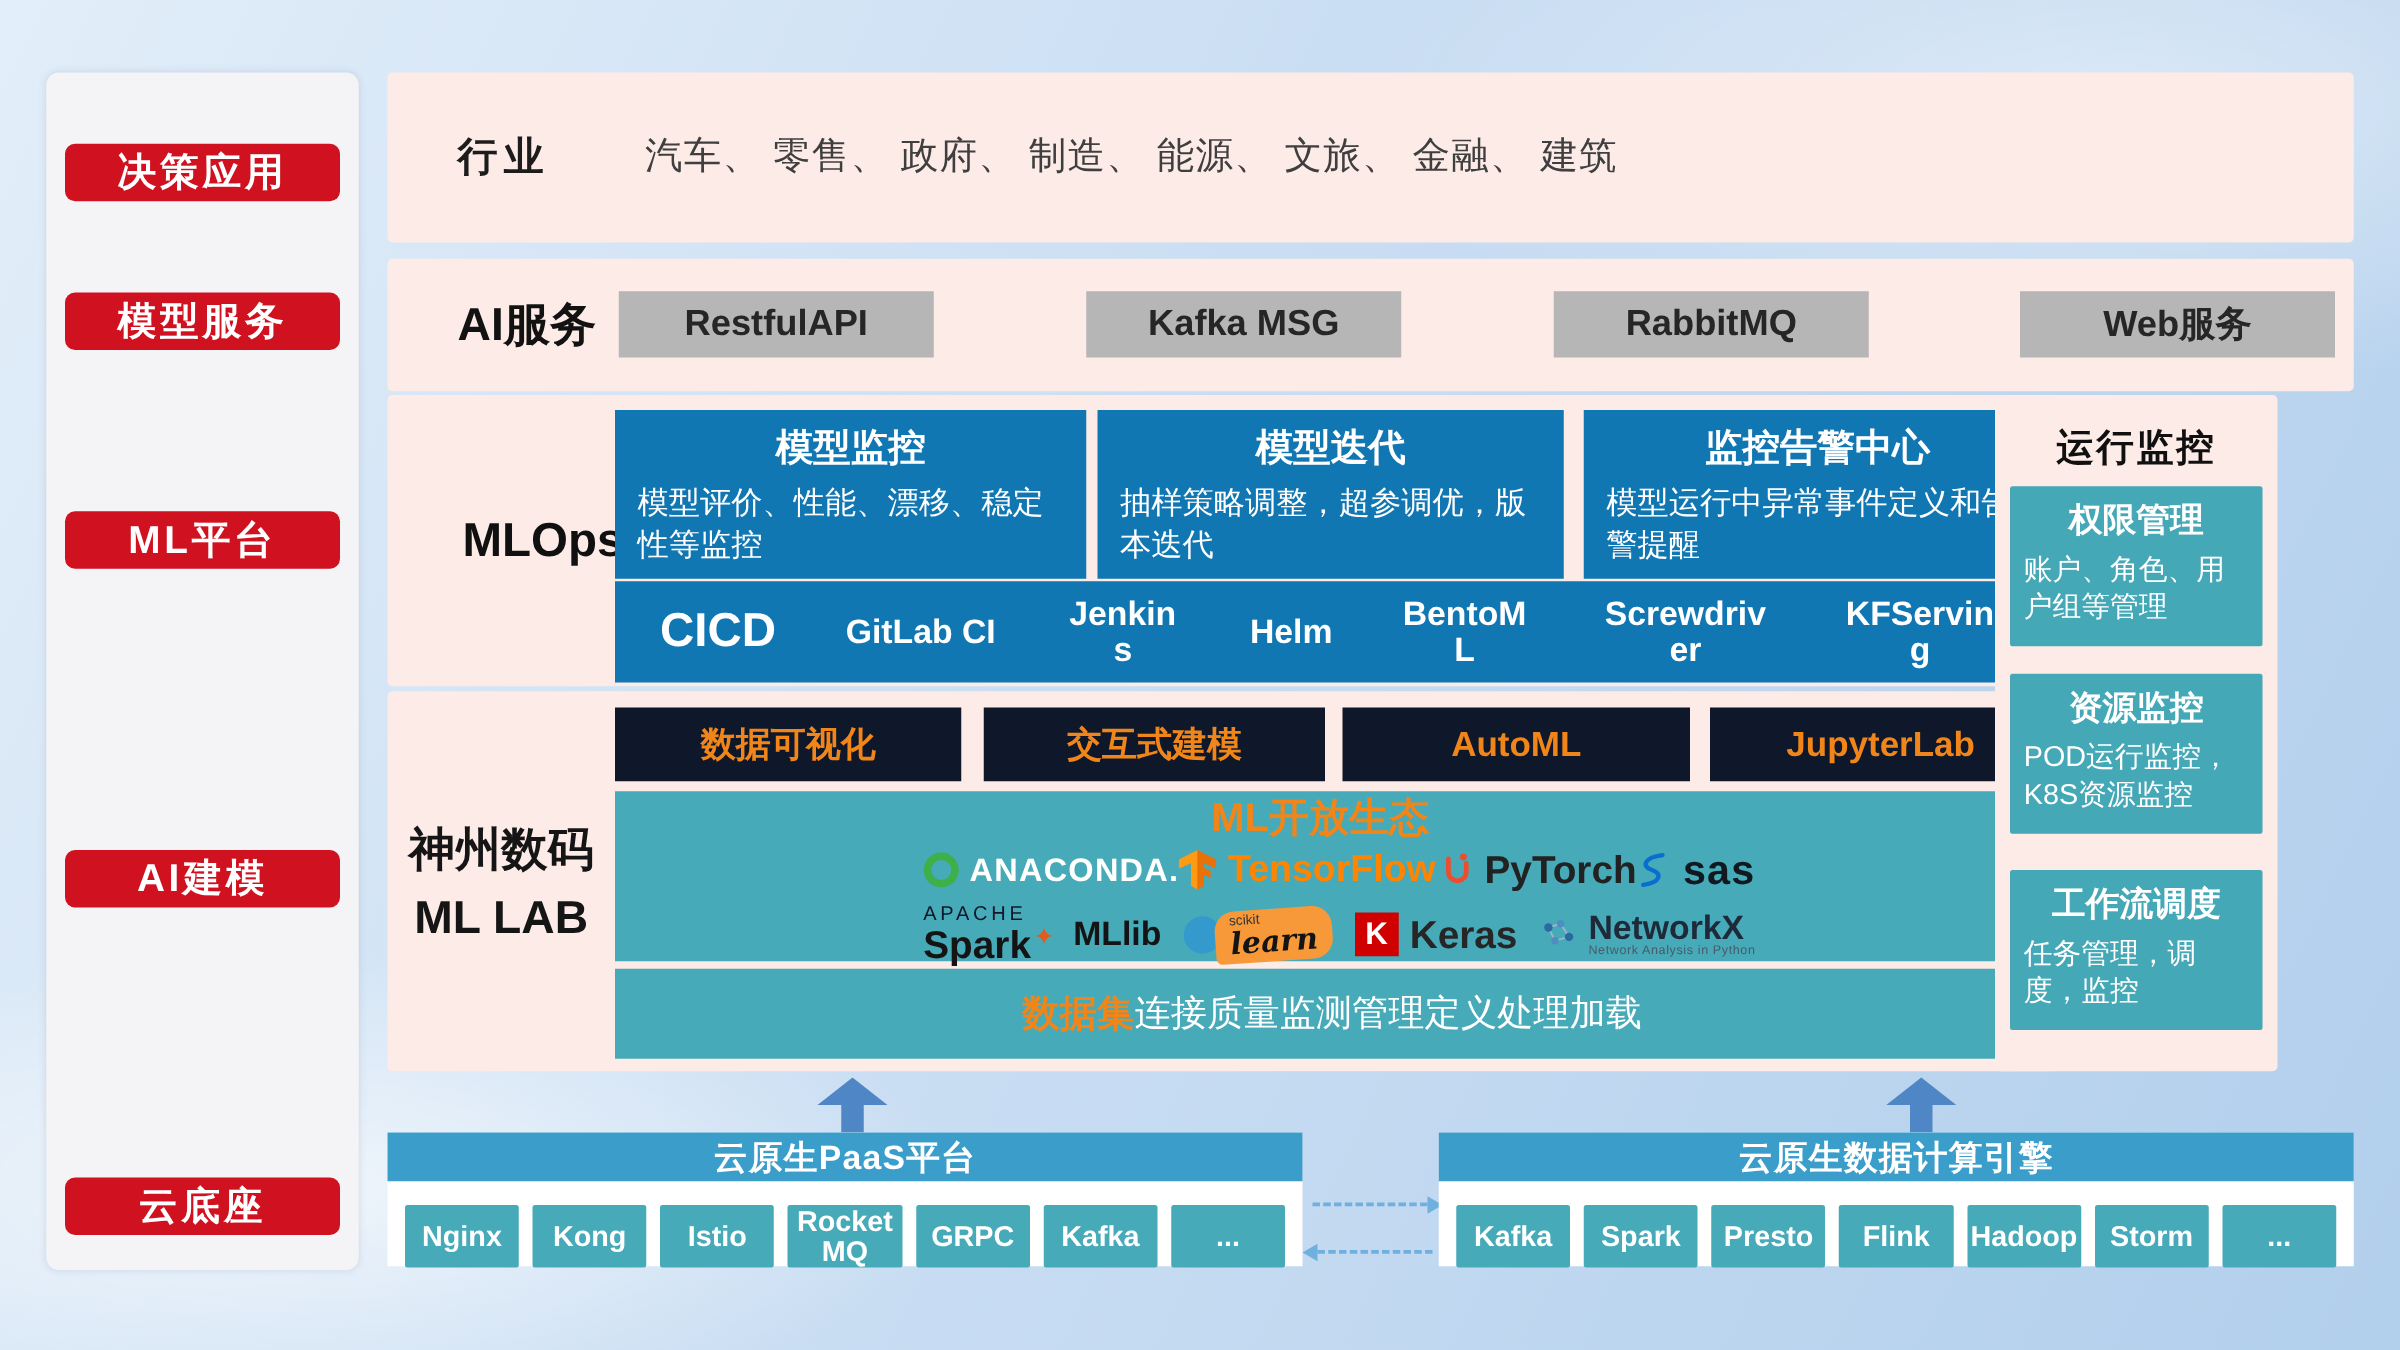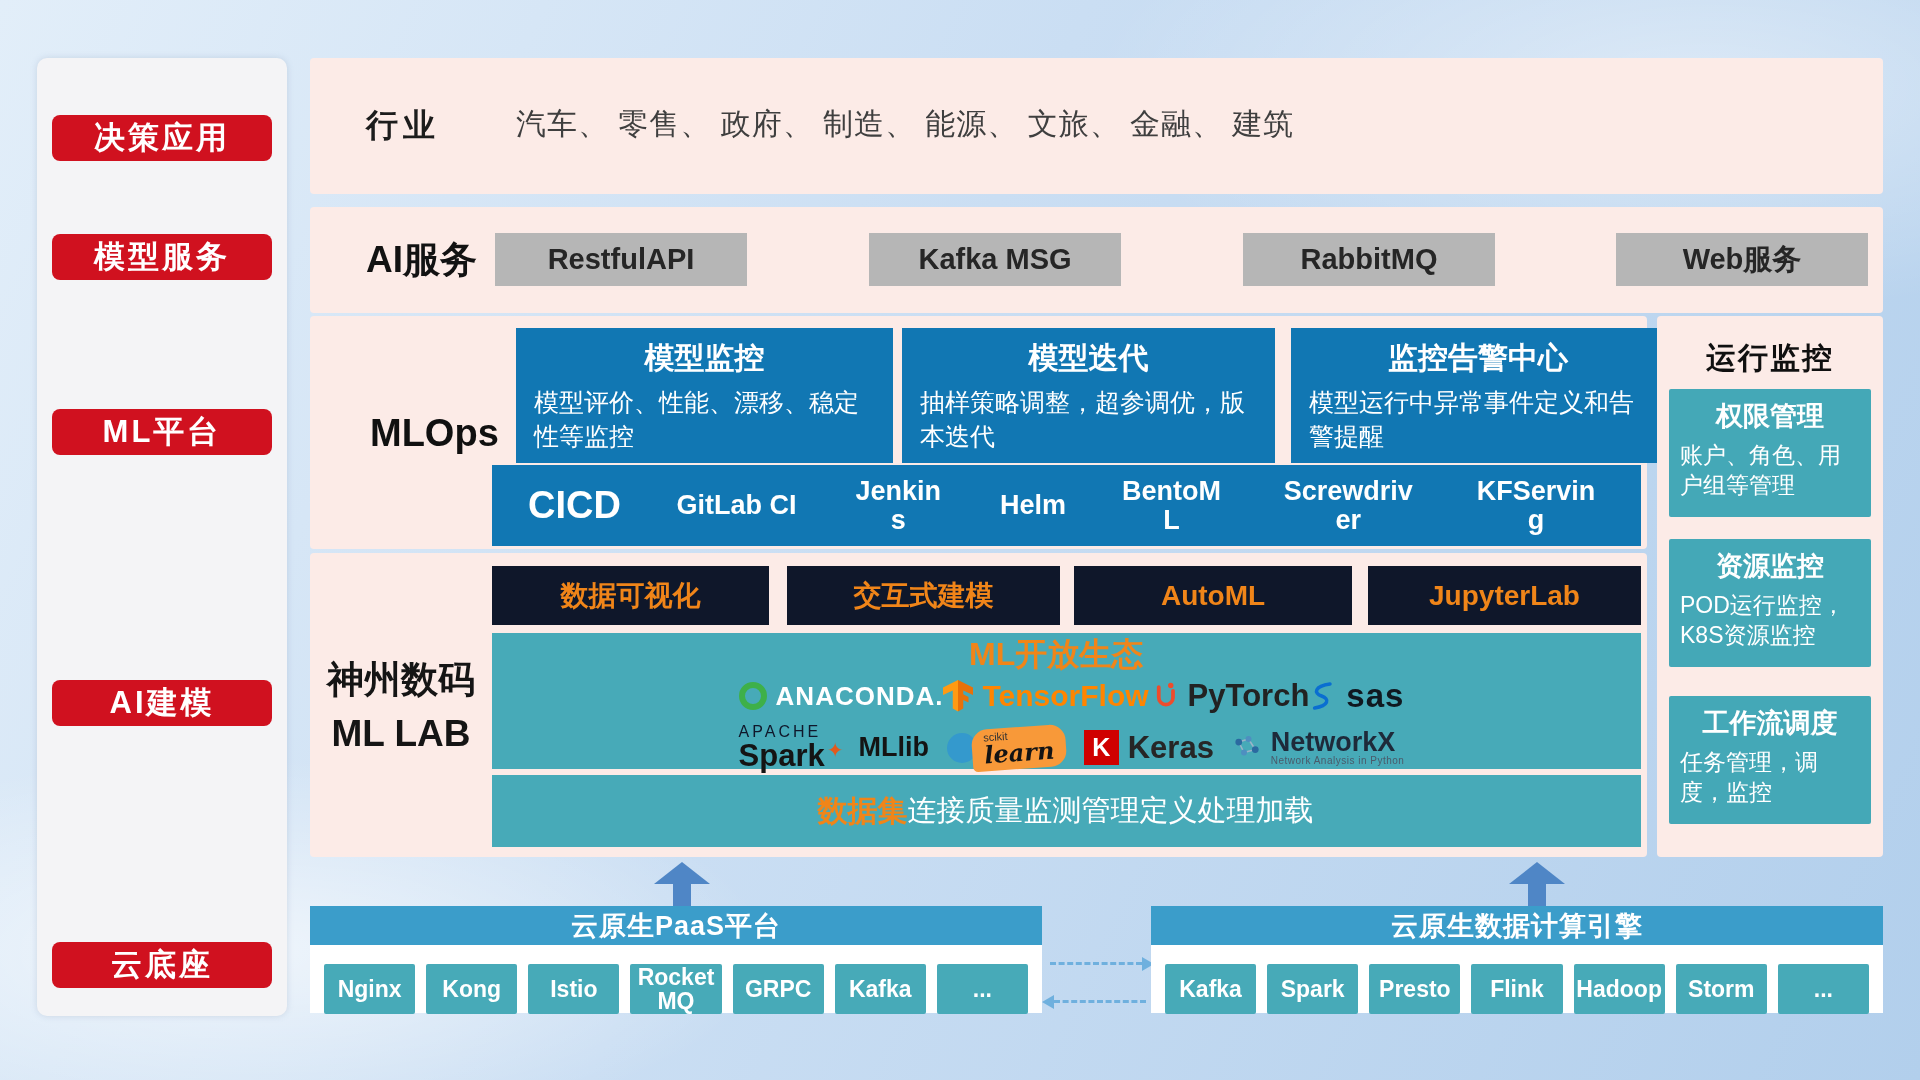--- a/index.html
+++ b/index.html
@@ -26,21 +26,21 @@
   .ind-text{ font-size:30px; color:#3f3f3f; letter-spacing:1px; }
   .ai-service{ left:310px; top:207px; width:1573px; height:106px; }
   .as-label{ position:absolute; left:56px; top:50%; transform:translateY(-50%);
     font-size:37px; font-weight:bold; color:#121212; }
   .gray-btn{ position:absolute; top:26px; width:252px; height:53px; background:#b6b6b6;
     color:#262626; font-size:29px; font-weight:600; display:flex; align-items:center; justify-content:center; }
   
   .mlops{ left:310px; top:316px; width:1337px; height:233px; }
   .mlops-label{ position:absolute; left:60px; top:50%; transform:translateY(-50%);
     font-size:38px; font-weight:bold; color:#101010; }
-  .blue-card{ position:absolute; top:12px; height:135px; background:#1177b3; color:#fff; padding:10px 18px 0;margin-left:24px; }
+  .blue-card{ position:absolute; top:12px; height:135px; background:#1177b3; color:#fff; padding:10px 18px 0; }
   .bc-title{ text-align:center; font-size:30px; font-weight:bold; margin-bottom:7px; }
   .bc-desc{ font-size:25px; line-height:1.35; }
   .cicd-bar{ position:absolute; left:182px; top:149px; width:1149px; height:81px; background:#1177b3;
     color:#fff; display:flex; align-items:center; justify-content:space-between; padding:0 44px 0 36px; }
   .cicd-main{ font-size:38px; font-weight:bold; }
   .cicd-item{ font-size:27px; font-weight:600; text-align:center; line-height:1.05; }
   .brk{ word-break:break-all; }
   
   .mllab{ left:310px; top:553px; width:1337px; height:304px; }
   .mllab-label{ position:absolute; left:0; top:0; width:182px; height:100%;
@@ -74,21 +74,21 @@
     display:flex; align-items:center; justify-content:center; }
   .keras-text{ font-size:31px; font-weight:600; color:#262626; }
   .nx-stack{ display:flex; flex-direction:column; line-height:1.05; }
   .nx-text{ font-size:27px; font-weight:bold; color:#1e2a3a; }
   .nx-sub{ font-size:10px; color:#4a5a6a; letter-spacing:.5px; }
   .dataset-bar{ position:absolute; left:182px; top:222px; width:1149px; height:72px; background:#47aab8;
     display:flex; align-items:center; justify-content:center; padding:0 66px 0 64px; }
   .ds-label{ color:#f08519; font-size:30px; font-weight:bold; }
   .ds-item{ color:#fff; font-size:29px; }
   
-  .monitor{ left:1657px; top:316px; width:226px; height:541px; }
+  .monitor{ left:1596px; top:316px; width:226px; height:541px; }
   .monitor-title{ text-align:center; margin-top:22px; font-size:30px; font-weight:bold; color:#101010; letter-spacing:2px; }
   .teal-card{ position:absolute; left:12px; width:202px; background:#44a8b7; color:#fff;
     padding:9px 11px 0; border-radius:2px; }
   .tc-title{ text-align:center; font-size:27px; font-weight:bold; margin-bottom:7px; }
   .tc-desc{ font-size:23px; line-height:1.3; }
   
   .cloud-group{ position:absolute; top:906px; width:732px; height:107px; background:#ffffff; }
   .cloud-header{ height:39px; background:#3b9dca; color:#fff; font-size:27px; font-weight:bold;
     letter-spacing:1px; display:flex; align-items:center; justify-content:center; }
   .cloud-btns{ display:flex; gap:11px; padding:19px 14px; }

